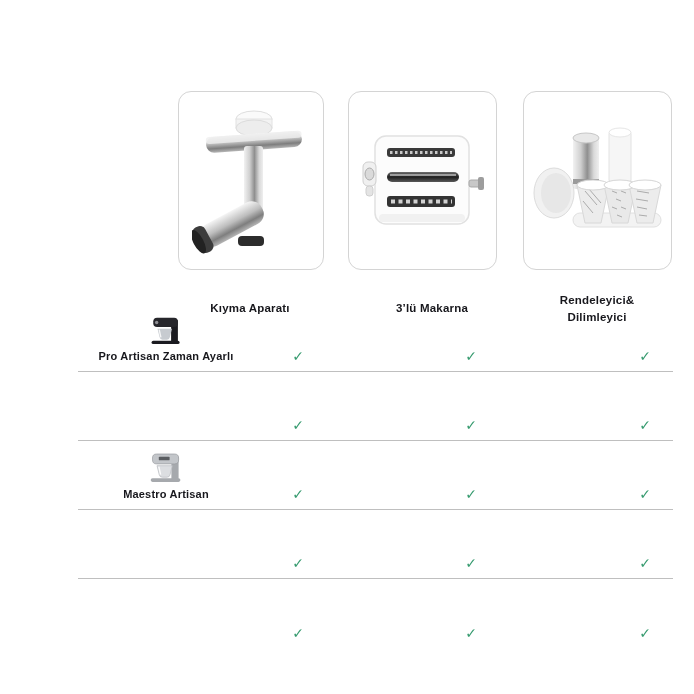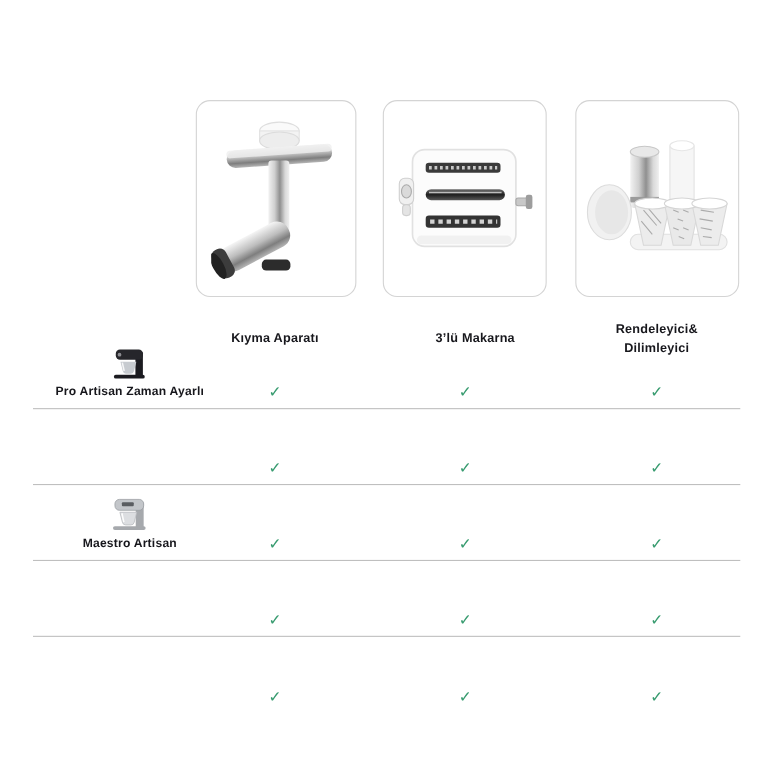--- a/index.html
+++ b/index.html
@@ -35,21 +35,21 @@
     font-size:11.5px;font-weight:bold;letter-spacing:.2px;
     text-align:center;line-height:1.55;white-space:nowrap;
   }
   .col-header.wrap{white-space:normal;width:112px;line-height:1.5;}
   .ch-1{left:250px;top:300px;}
   .ch-2{left:432px;top:300px;}
   .ch-3{left:597px;top:292px;}
 
   
   .rows{position:absolute;left:30px;top:296px;width:643px;}
-  .row{position:relative;height:69px;border-bottom:1px solid var(--divider);}
+  .row{position:relative;height:69px;border-bottom:1px solid var(--divider);margin-left:48px;}
   .row.first{height:76px;}
   .row.last{border-bottom:none;}
 
   .label-cell{
     position:absolute;left:88px;bottom:9px;transform:translateX(-50%);
     display:flex;flex-direction:column;align-items:center;gap:5px;
     width:200px;
   }
   .mixer{width:36px;height:31px;display:flex;align-items:flex-end;justify-content:center;}
   .mixer svg{display:block;}

